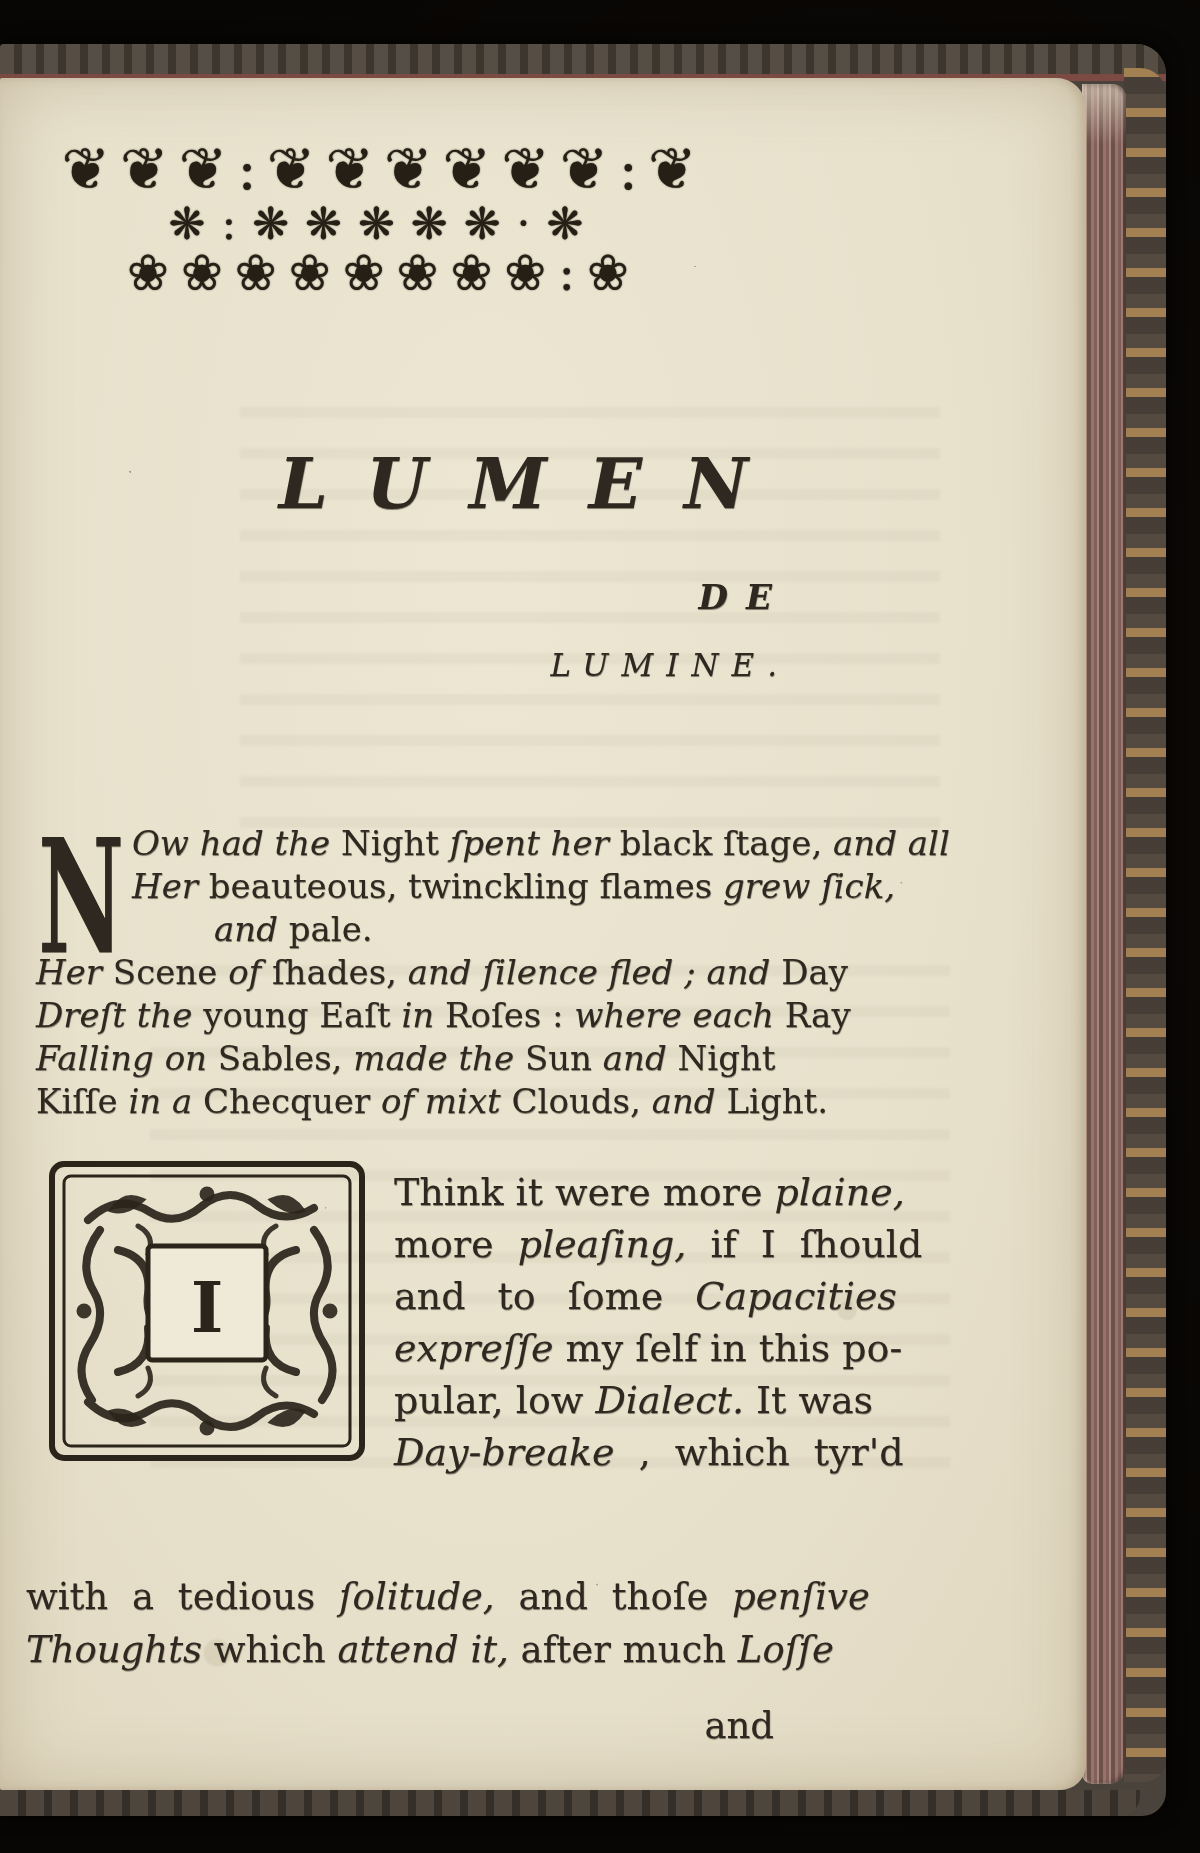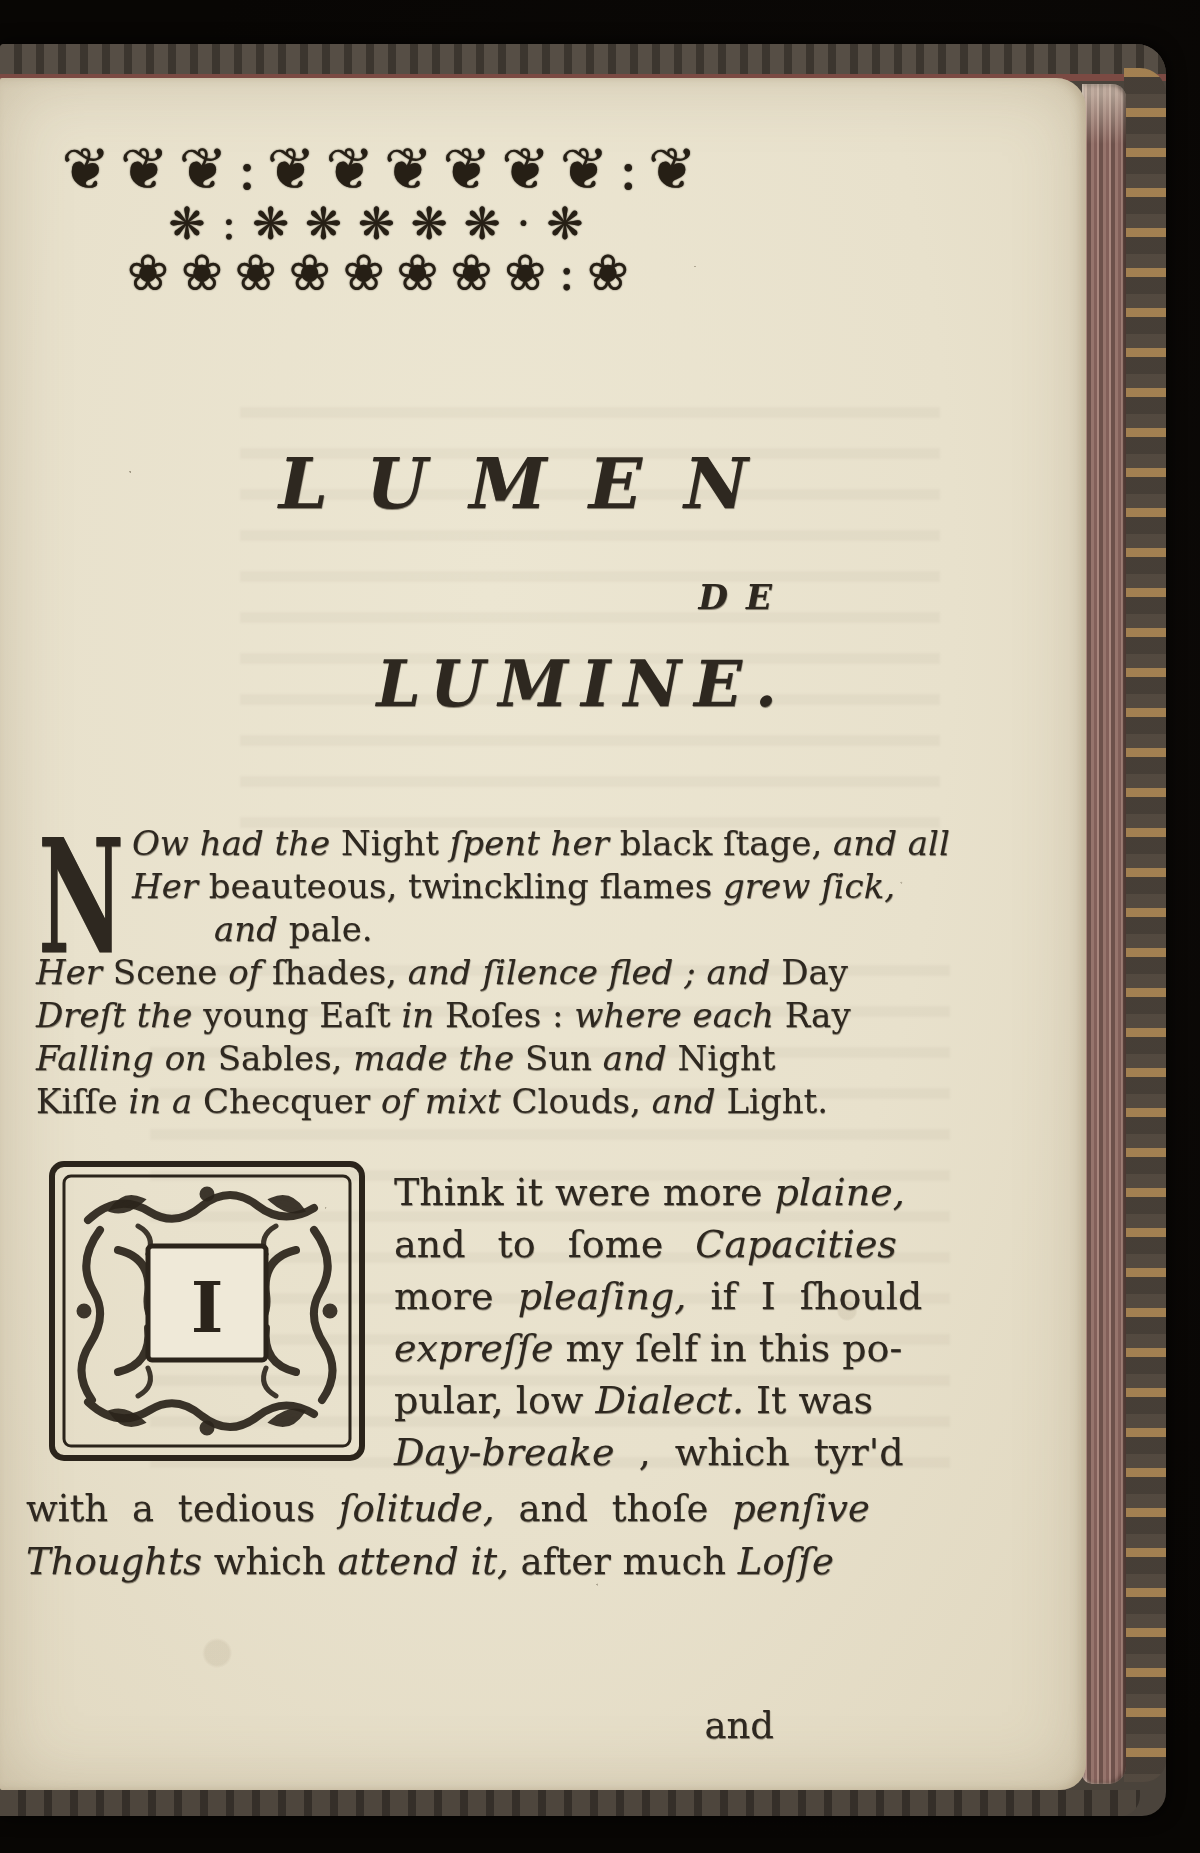--- a/index.html
+++ b/index.html
@@ -62,42 +62,42 @@
   .orn-row.r1{font-size:58px;letter-spacing:10px;margin-bottom:4px;}
   .orn-row.r2{font-size:44px;letter-spacing:16px;margin-bottom:2px;}
   .orn-row.r3{font-size:50px;letter-spacing:12px;}
 
   
   .title-block{position:absolute;top:364px;left:30px;width:760px;text-align:right;}
   .t-main{font-size:70px;font-style:italic;font-weight:600;letter-spacing:42px;
      text-indent:42px;}
   .t-de{font-size:34px;font-style:italic;font-weight:700;letter-spacing:18px;
      text-indent:18px;margin-top:52px;}
-  .t-sub{font-size:63px;font-style:italic;font-weight:700;letter-spacing:13px;
+  .t-sub{font-size:31px;font-style:italic;font-weight:400;letter-spacing:13px;
      text-indent:13px;margin-top:30px;}
 
   
   .verse{position:absolute;top:744px;left:36px;width:790px;font-size:34px;
      line-height:43px;}
   .dropcap{position:absolute;left:2px;top:-4px;font-size:152px;line-height:1;
      font-weight:600;transform:scale(.62,1.04);transform-origin:left top;}
   .vline{white-space:nowrap;}
   .vline.indent1{padding-left:96px;}
   .vline.indent2{padding-left:178px;}
   .it{font-style:italic;}
 
   
   .mid{position:absolute;top:1082px;left:48px;width:780px;display:flex;}
   .initial-box{width:318px;height:302px;flex:none;margin-right:28px;}
   .prose-beside{font-size:38px;line-height:52px;padding-top:6px;}
   .pline{white-space:nowrap;}
   .ws1{word-spacing:12px;}
   .ws2{word-spacing:20px;}
 
-  .full-lines{position:absolute;top:1404px;left:26px;width:776px;font-size:37px;
+  .full-lines{position:absolute;top:1492px;left:26px;width:776px;font-size:37px;
      line-height:53px;}
   .catchword-row{position:absolute;top:1626px;left:26px;width:748px;
      text-align:right;font-size:37px;}
 </style>
 </head>
 <body>
 
 <div class="backdrop"></div>
 
 <div class="cover">
@@ -166,22 +166,22 @@
             <path d="M90,236 q18,-10 10,-28"></path>
             <path d="M228,236 q-18,-10 -10,-28"></path>
           </g>
           <rect x="100" y="86" width="118" height="114" rx="4" fill="#efe9d8" stroke-width="5"></rect>
         </g>
         <text x="159" y="172" text-anchor="middle" font-size="70" font-weight="700" font-family="DejaVu Serif, Liberation Serif, serif" fill="#2b241b">I</text>
       </svg>
     </div>
     <div class="prose-beside ink">
       <div class="pline"><span>Think it were more </span><span class="it">plaine,</span></div>
+      <div class="pline ws1"><span>more </span><span class="it">pleaſing, </span><span>if I ſhould</span></div>
       <div class="pline ws2"><span>and to ſome </span><span class="it">Capacities</span></div>
-      <div class="pline ws1"><span>more </span><span class="it">pleaſing, </span><span>if I ſhould</span></div>
       <div class="pline"><span class="it">expreſſe </span><span>my ſelf in this po-</span></div>
       <div class="pline"><span>pular, low </span><span class="it">Dialect. </span><span>It was</span></div>
       <div class="pline ws1"><span class="it">Day-breake </span><span>, which tyr'd</span></div>
     </div>
   </div>
 
   <div class="full-lines ink">
     <div class="pline ws1"><span>with a tedious </span><span class="it">ſolitude, </span><span>and thoſe </span><span class="it">penſive</span></div>
     <div class="pline"><span class="it">Thoughts </span><span>which </span><span class="it">attend it, </span><span>after much </span><span class="it">Loſſe</span></div>
   </div>

